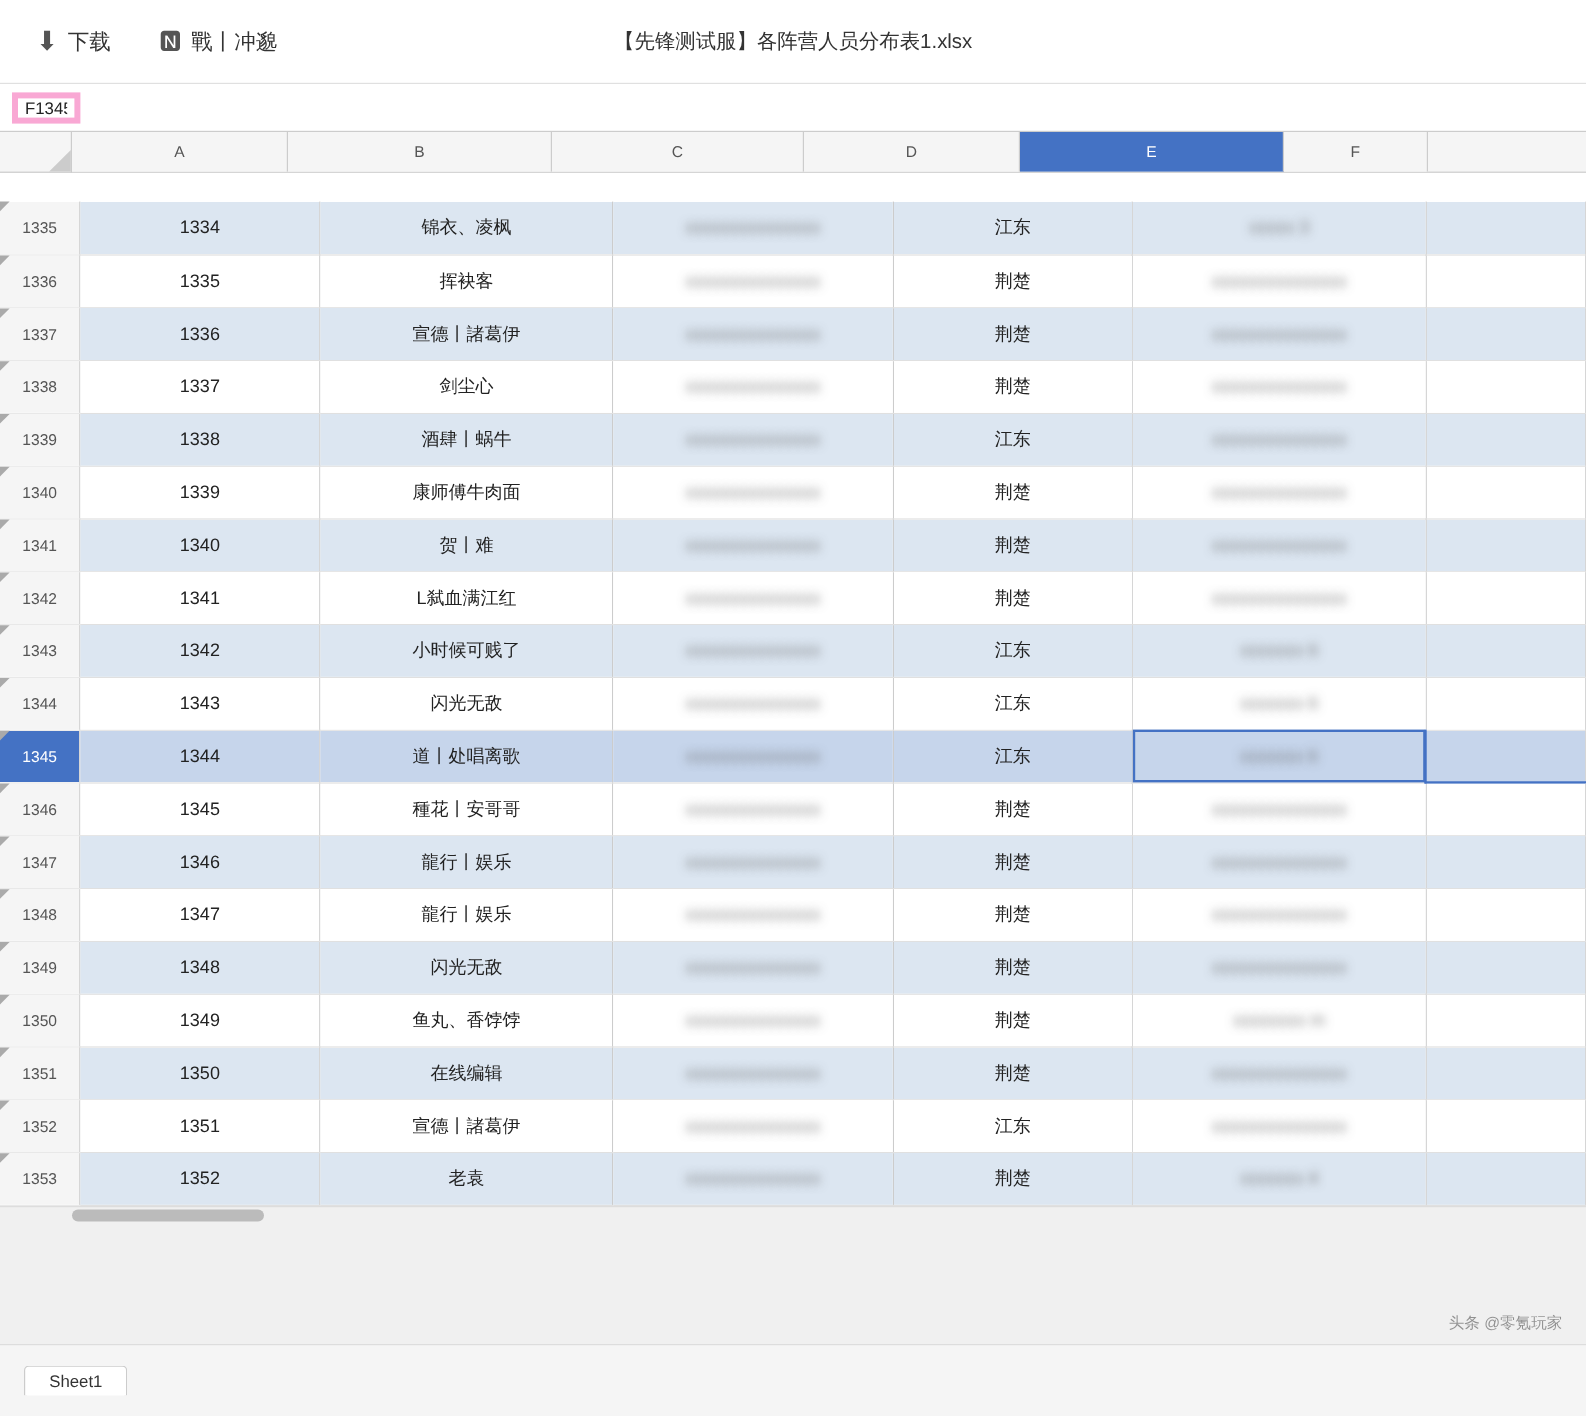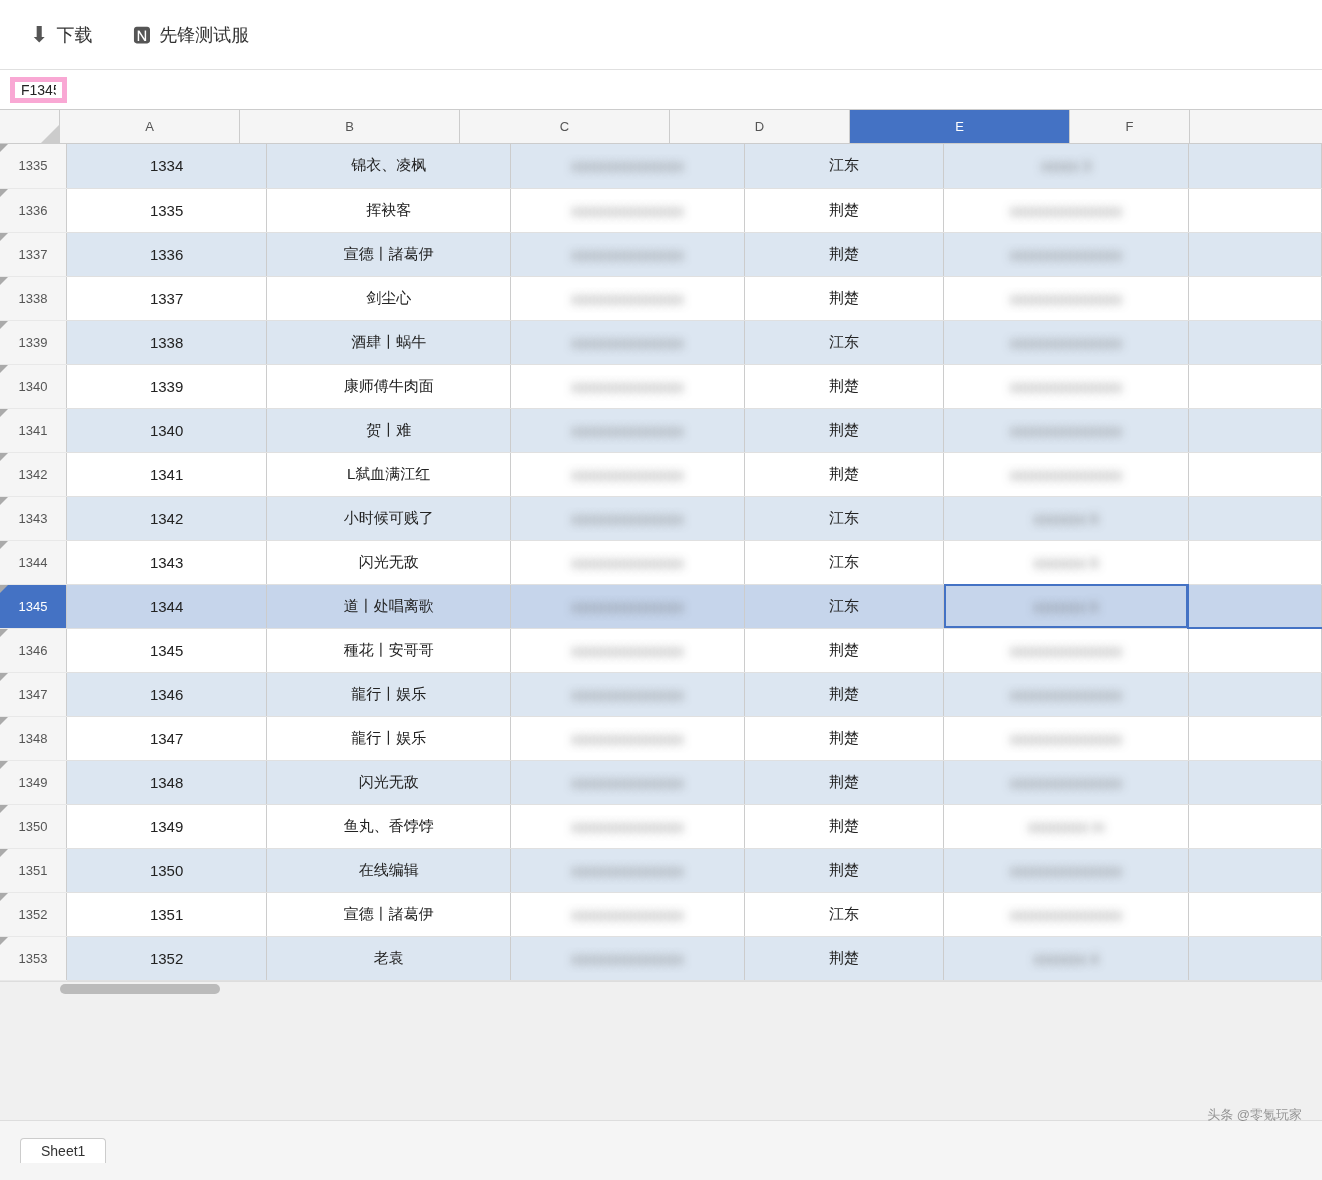--- a/index.html
+++ b/index.html
@@ -103,20 +103,21 @@
     }
     .col-header.selected {
       background: #4472c4;
       color: #fff;
     }
 
     
     .sheet-table {
       width: 100%;
       border-collapse: collapse;
+      margin-top: 24px;
     }
     .sheet-row {
       height: 44px;
     }
     .sheet-row:nth-child(odd) .data-cell {
       background: #dce6f1;
     }
     .sheet-row:nth-child(even) .data-cell {
       background: #fff;
     }
@@ -198,21 +199,21 @@
       padding: 4px 20px;
       font-size: 14px;
       color: #333;
       cursor: pointer;
       border-radius: 4px 4px 0 0;
     }
 
     
     #watermark {
       position: fixed;
-      bottom: 56px;
+      bottom: 68px;
       right: 20px;
       font-size: 13px;
       color: rgba(0,0,0,0.4);
       pointer-events: none;
     }
 
     
     #hscrollbar {
       height: 14px;
       background: #f0f0f0;
@@ -242,22 +243,23 @@
 </head>
 <body>
 
 <div id="toolbar">
   <div class="toolbar-btn">
     <span class="icon-shape">⬇</span>
     <span>下载</span>
   </div>
   <div class="toolbar-btn">
     <span class="icon-shape" style="font-size:20px;">🅽</span>
-    <span>先锋测试服</span>
+    <span>戰丨冲邈</span>
   </div>
+  <div class="toolbar-title">【先锋测试服】各阵营人员分布表1.xlsx</div>
 </div>
 
 <div id="cell-ref-bar">
   <input id="cell-ref-input" type="text" value="F1345" style="">
 </div>
 
 <div id="spreadsheet-area">
 
   <div class="col-headers">
     <div class="corner-cell w-row"></div>

